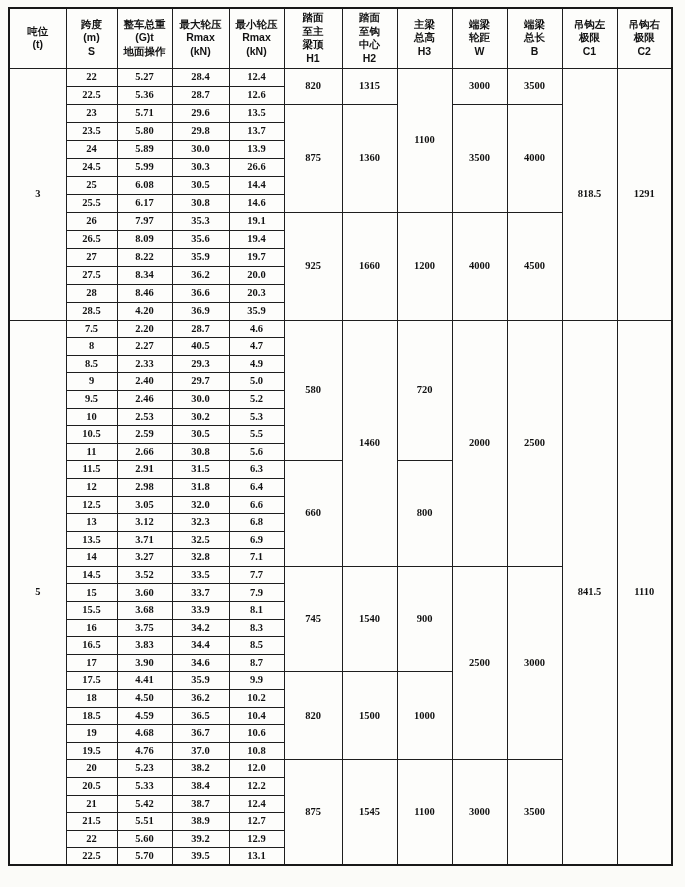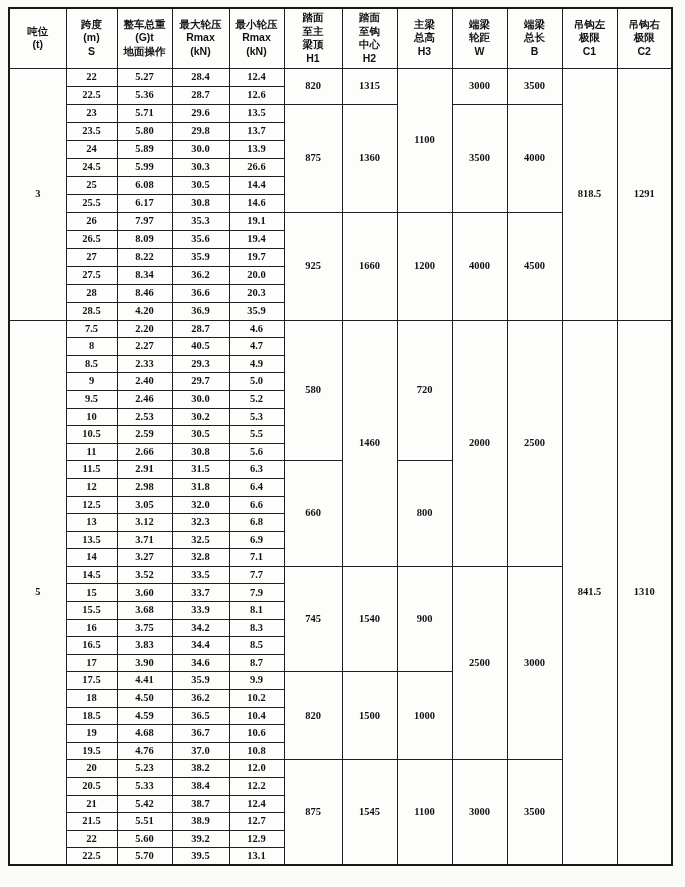--- a/index.html
+++ b/index.html
@@ -223,21 +223,21 @@
           <td>7.5</td>
           <td>2.20</td>
           <td>28.7</td>
           <td>4.6</td>
           <td rowspan="8">580</td>
           <td rowspan="14">1460</td>
           <td rowspan="8">720</td>
           <td rowspan="14">2000</td>
           <td rowspan="14">2500</td>
           <td rowspan="31" class="va-top">841.5</td>
-          <td rowspan="31" class="va-top">1310</td>
+          <td rowspan="31" class="va-top">1110</td>
         </tr>
         <tr class="sec1">
           <td>8</td>
           <td>2.27</td>
           <td>40.5</td>
           <td>4.7</td>
         </tr>
         <tr class="sec1">
           <td>8.5</td>
           <td>2.33</td>

